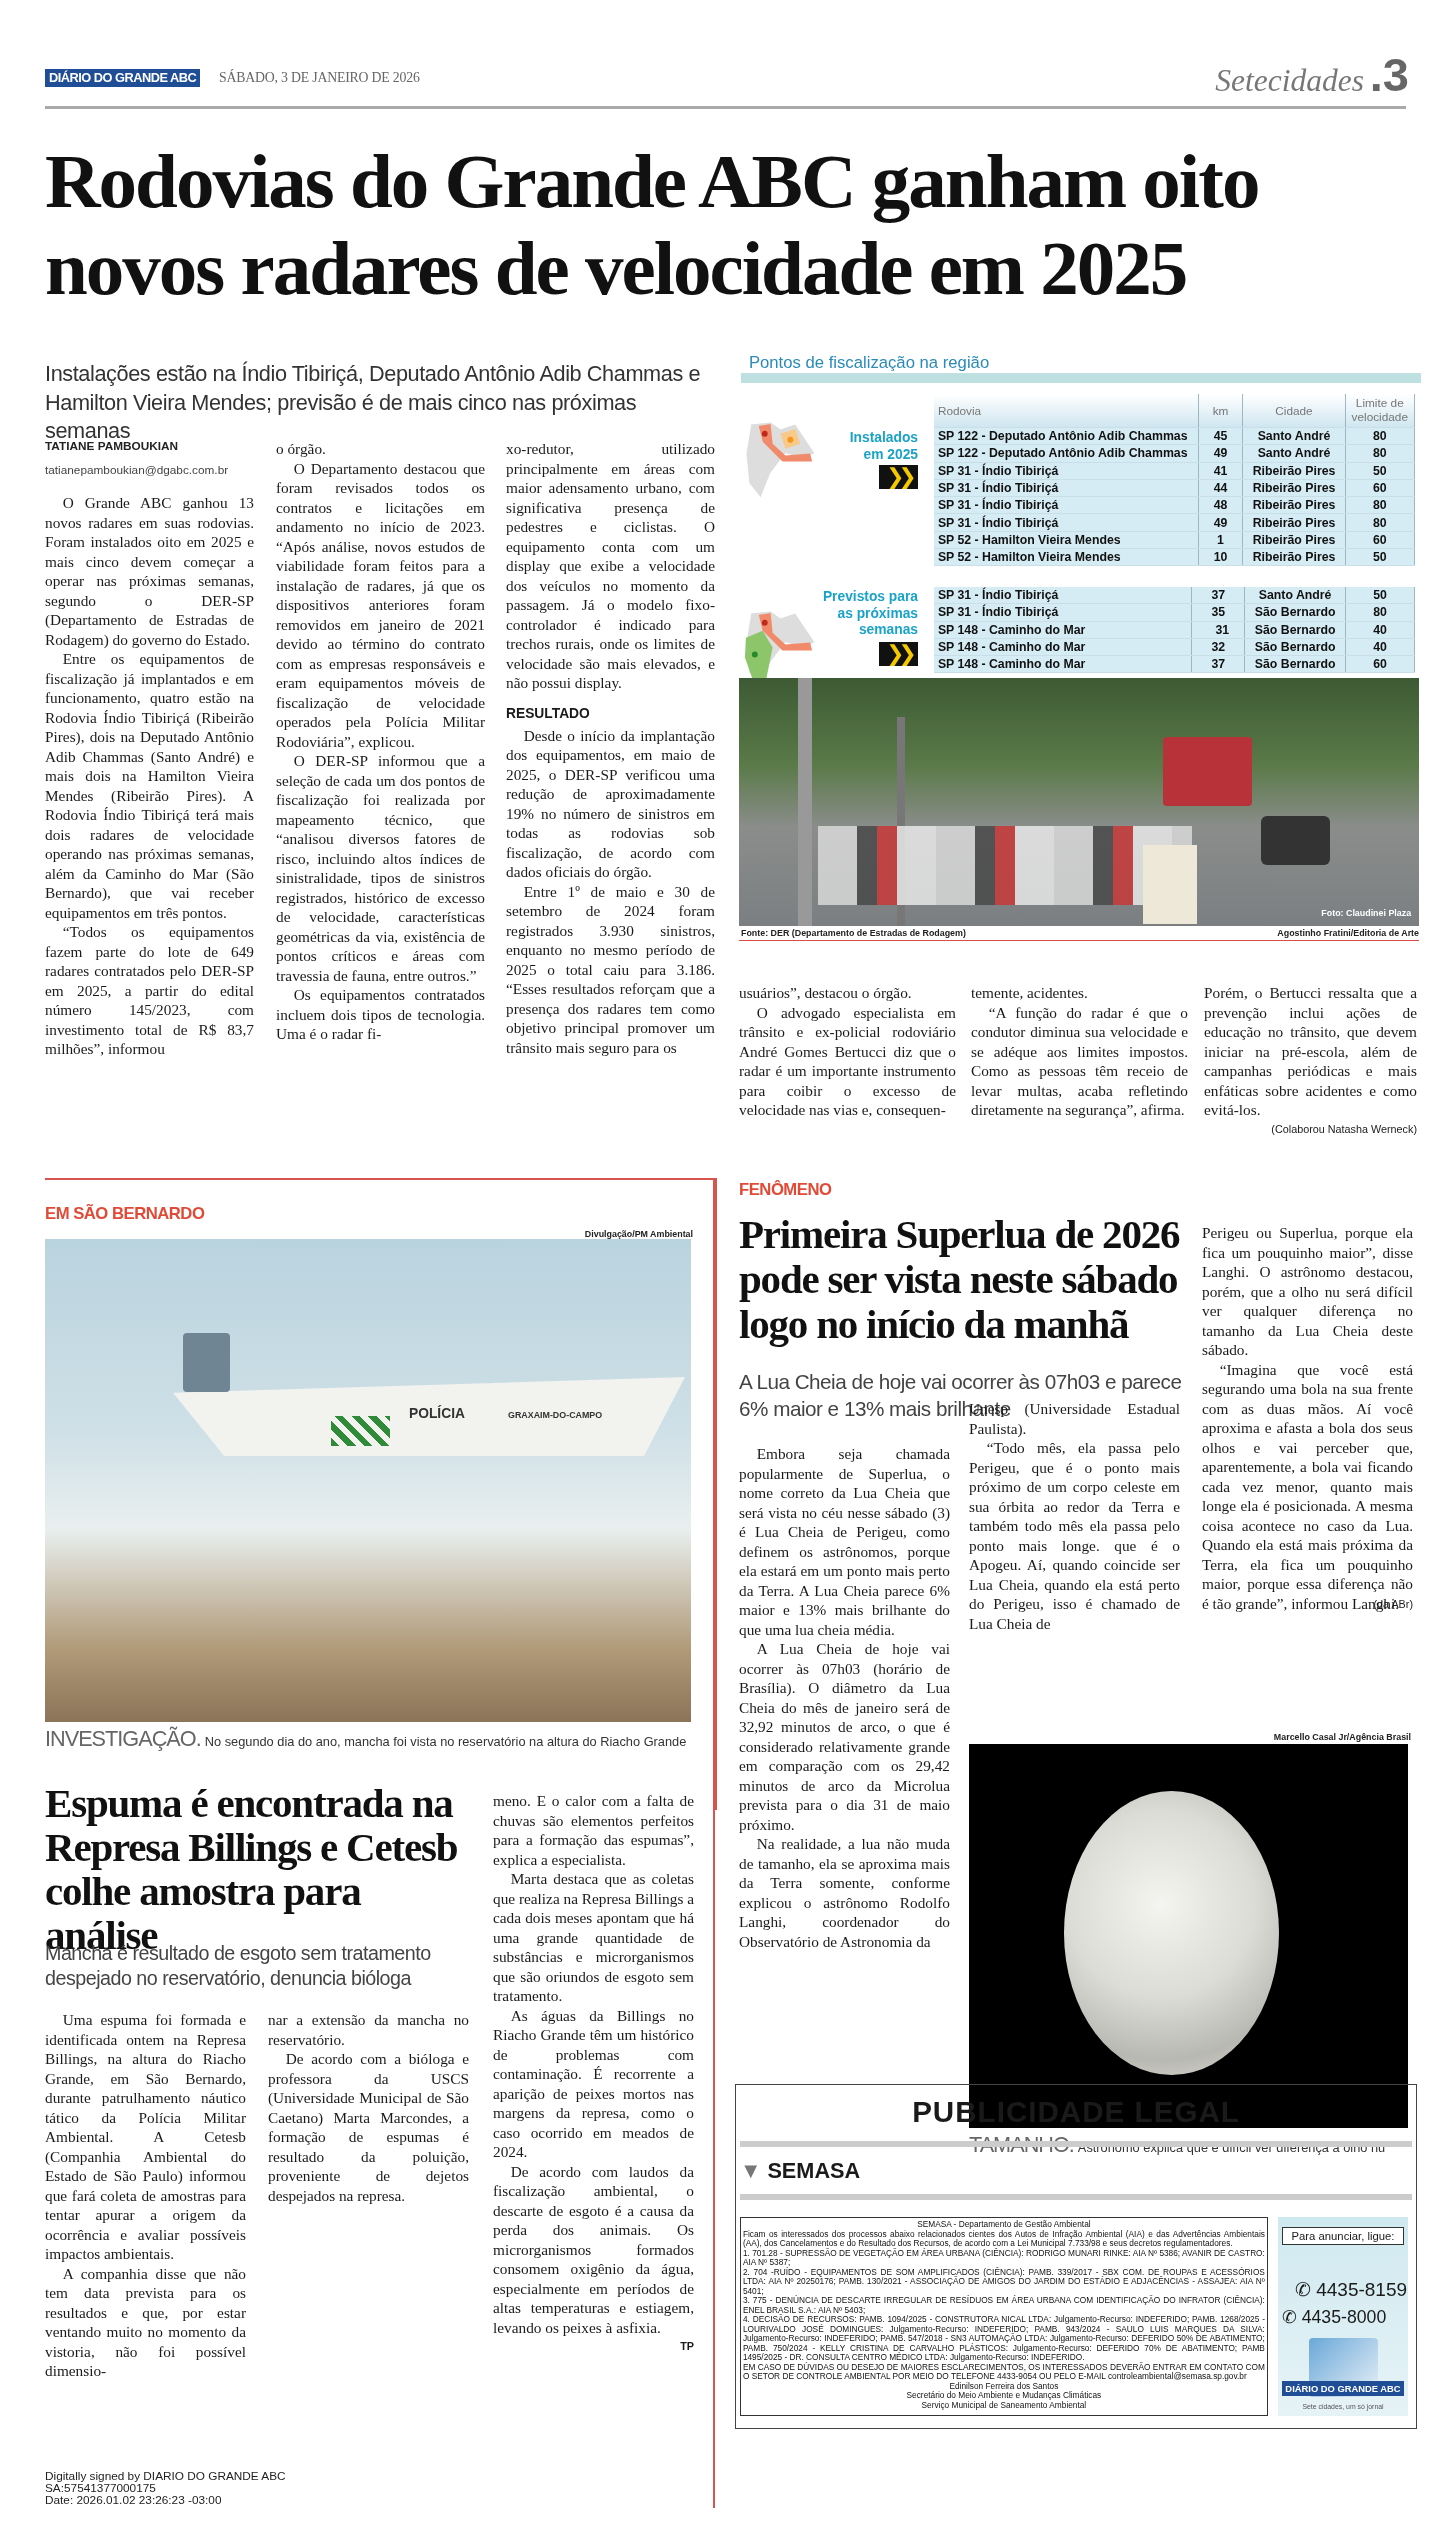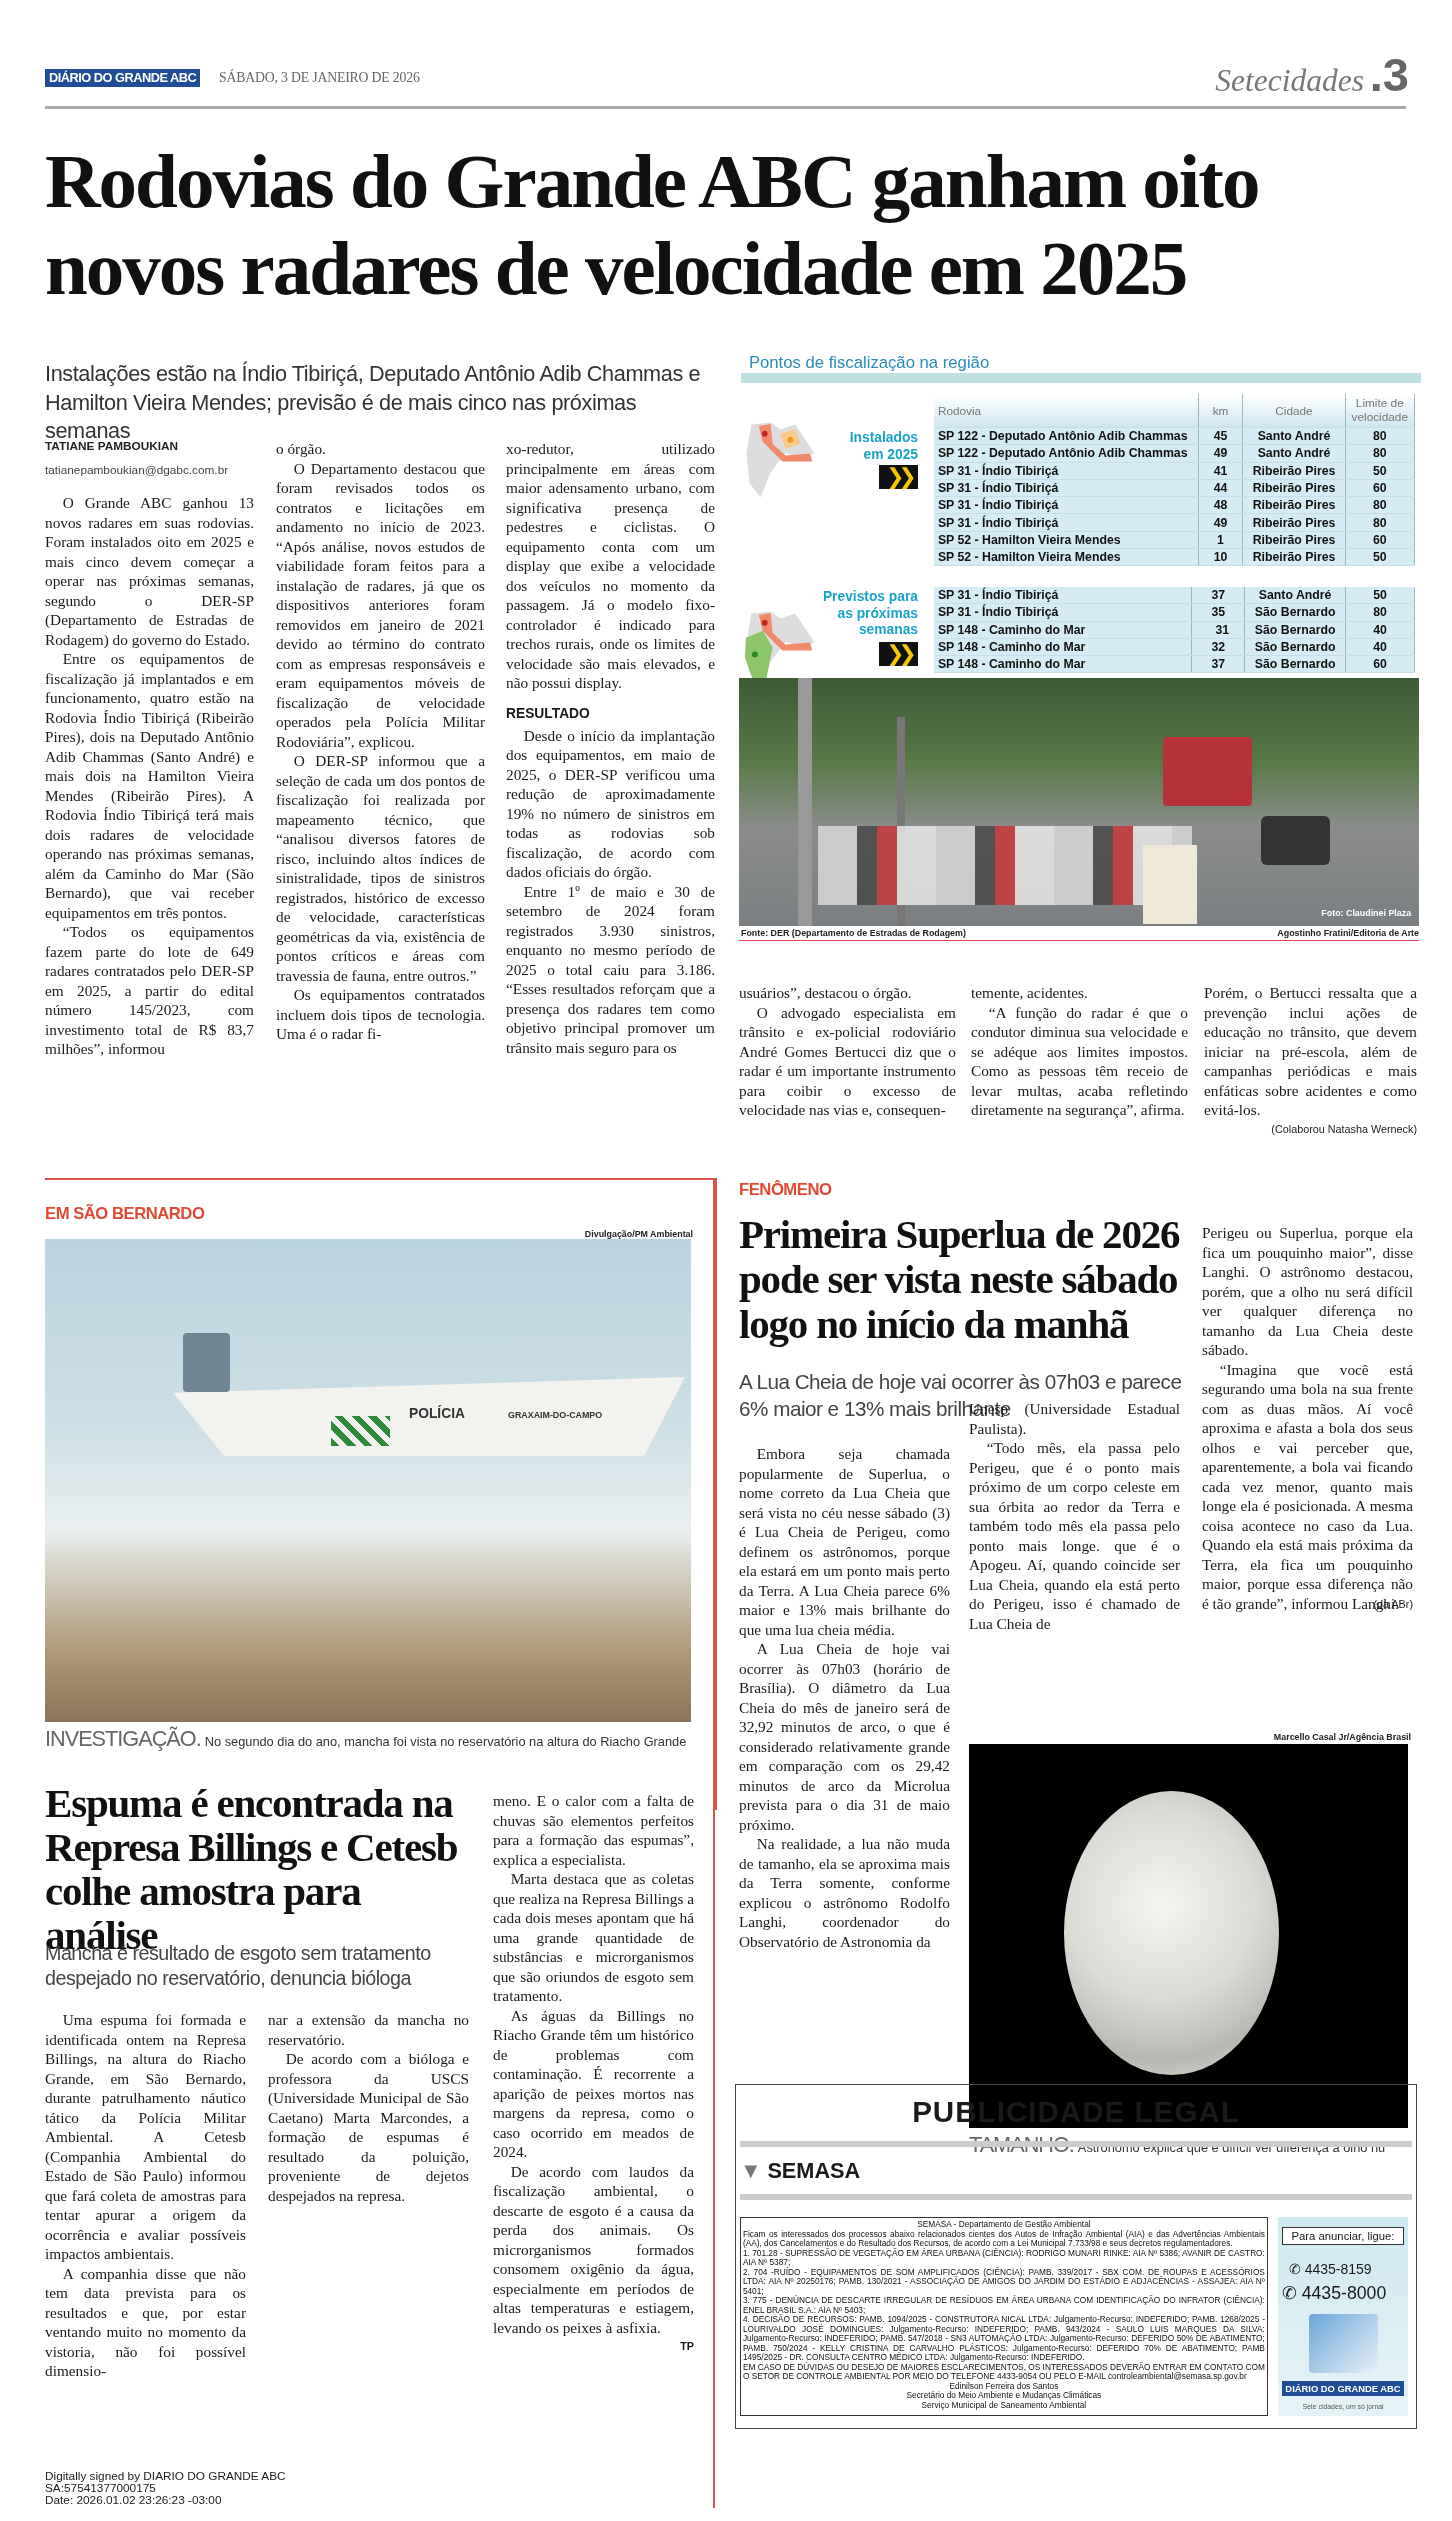--- a/index.html
+++ b/index.html
@@ -305,21 +305,21 @@
     <div>2. 704 -RUÍDO - EQUIPAMENTOS DE SOM AMPLIFICADOS (CIÊNCIA): PAMB. 339/2017 - SBX COM. DE ROUPAS E ACESSÓRIOS LTDA: AIA Nº 20250176; PAMB. 130/2021 - ASSOCIAÇÃO DE AMIGOS DO JARDIM DO ESTÁDIO E ADJACÊNCIAS - ASSAJEA: AIA Nº 5401;</div>
     <div>3. 775 - DENÚNCIA DE DESCARTE IRREGULAR DE RESÍDUOS EM ÁREA URBANA COM IDENTIFICAÇÃO DO INFRATOR (CIÊNCIA): ENEL BRASIL S.A.: AIA Nº 5403;</div>
     <div>4. DECISÃO DE RECURSOS: PAMB. 1094/2025 - CONSTRUTORA NICAL LTDA: Julgamento-Recurso: INDEFERIDO; PAMB. 1268/2025 - LOURIVALDO JOSÉ DOMINGUES: Julgamento-Recurso: INDEFERIDO; PAMB. 943/2024 - SAULO LUIS MARQUES DA SILVA: Julgamento-Recurso: INDEFERIDO; PAMB. 547/2018 - SN3 AUTOMAÇÃO LTDA: Julgamento-Recurso: DEFERIDO 50% DE ABATIMENTO; PAMB. 750/2024 - KELLY CRISTINA DE CARVALHO PLÁSTICOS: Julgamento-Recurso: DEFERIDO 70% DE ABATIMENTO; PAMB 1495/2025 - DR. CONSULTA CENTRO MÉDICO LTDA: Julgamento-Recurso: INDEFERIDO.</div>
     <div>EM CASO DE DÚVIDAS OU DESEJO DE MAIORES ESCLARECIMENTOS, OS INTERESSADOS DEVERÃO ENTRAR EM CONTATO COM O SETOR DE CONTROLE AMBIENTAL POR MEIO DO TELEFONE 4433-9054 OU PELO E-MAIL controleambiental@semasa.sp.gov.br</div>
     <div style="text-align:center;">Edinilson Ferreira dos Santos</div>
     <div style="text-align:center;">Secretário do Meio Ambiente e Mudanças Climáticas</div>
     <div style="text-align:center;">Serviço Municipal de Saneamento Ambiental</div>
   </div>
   <div class="abs adbox" style="left:542px;top:132px;width:130px;height:199px;">
     <div style="margin:9.9px 3.9px 0;border:1px solid #333;background:#fff;font-family:'Liberation Sans',sans-serif;font-size:11.3px;text-align:center;padding:2px 0;">Para anunciar, ligue:</div>
-    <div style="margin-top:16px;font-family:'Liberation Sans',sans-serif;font-size:14px;padding-left:11px;"><span>✆</span> <span>4435-8159</span></div>
+    <div style="margin-top:33px;font-family:'Liberation Sans',sans-serif;font-size:19px;padding-left:17px;"><span>✆</span> <span>4435-8159</span></div>
     <div style="margin-top:5.9px;font-family:'Liberation Sans',sans-serif;font-size:17.7px;padding-left:3.9px;"><span>✆</span> <span>4435-8000</span></div>
     <div style="margin:9.9px auto 0;width:69px;height:59px;background:linear-gradient(135deg,#6aa8d8,#e8f0f8);border-radius:3.9px;"></div>
     <div style="position:absolute;left:3.9px;bottom:19.7px;right:3.9px;background:#1f4e96;color:#fff;font-family:'Liberation Sans',sans-serif;font-weight:bold;font-size:9.4px;text-align:center;padding:2px 0;">DIÁRIO DO GRANDE ABC</div>
     <div style="position:absolute;left:0;bottom:5.9px;right:0;font-family:'Liberation Sans',sans-serif;font-size:6.9px;text-align:center;color:#555;">Sete cidades, um só jornal</div>
   </div>
 </div>
 
 <div class="abs sig">
   <div>Digitally signed by DIARIO DO GRANDE ABC</div>
   <div>SA:57541377000175</div>

